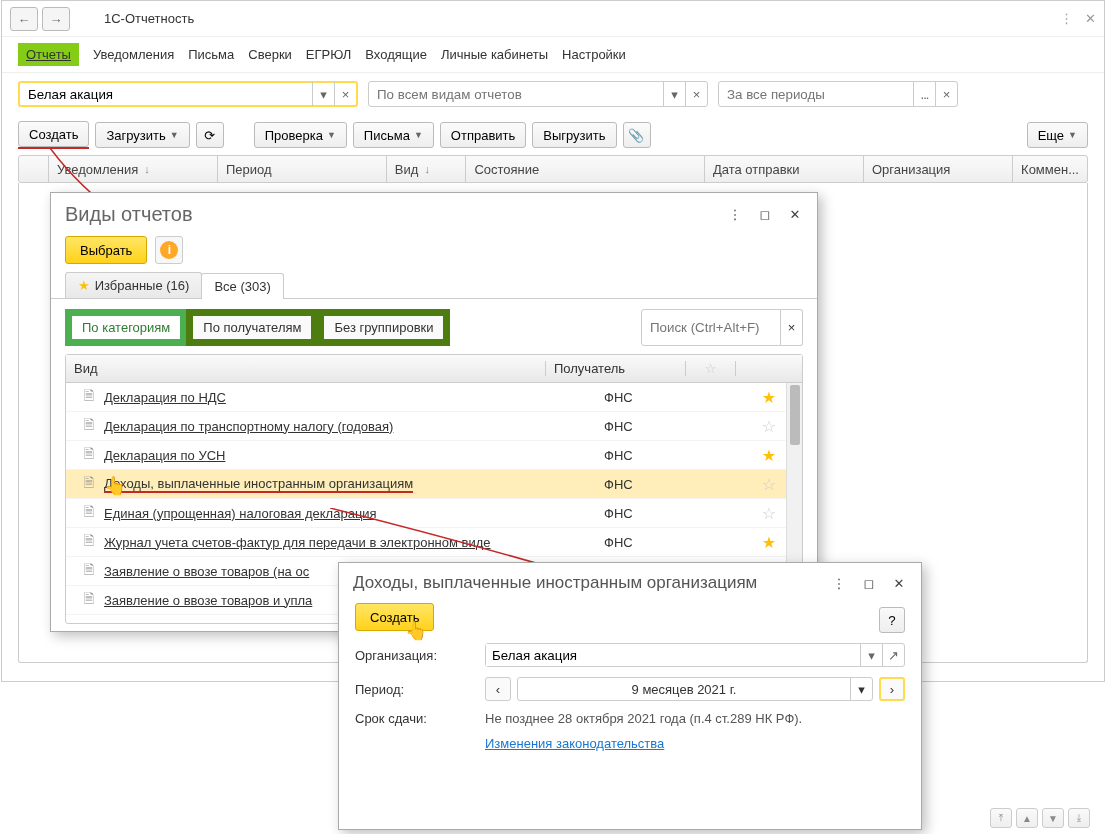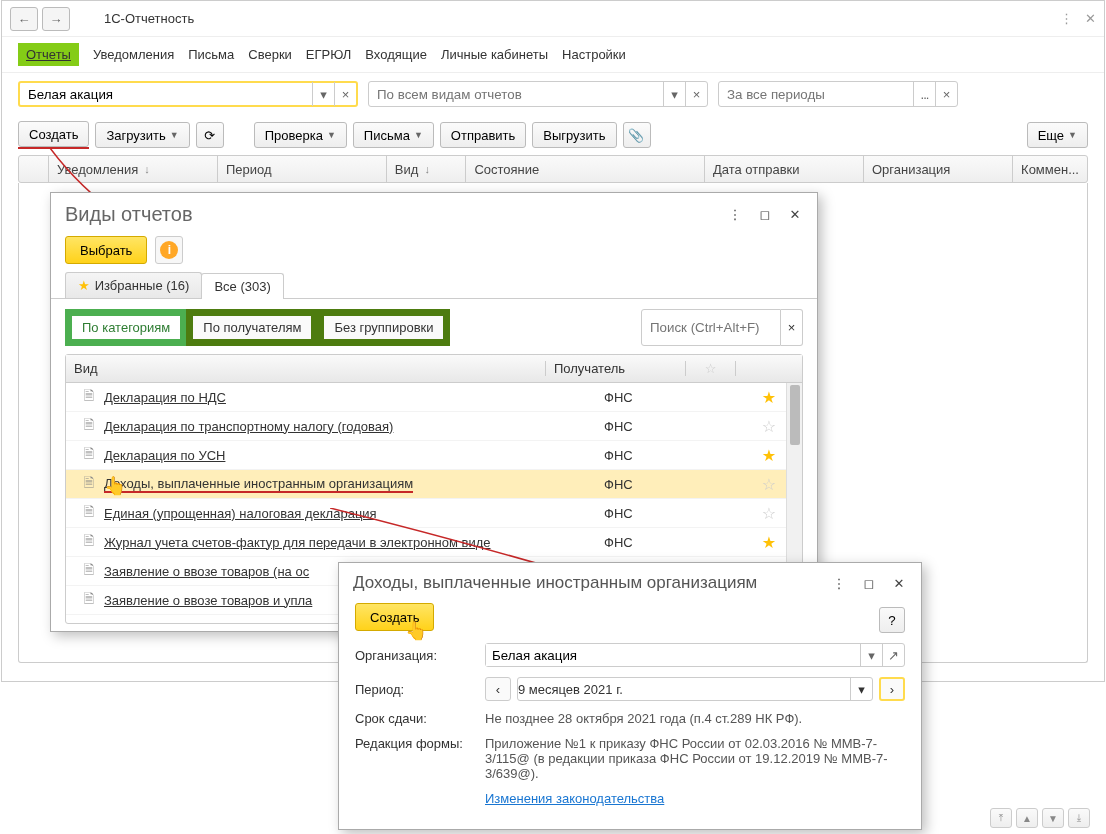--- a/index.html
+++ b/index.html
@@ -74,21 +74,21 @@
 .form-row { display: flex; margin-bottom: 10px; align-items: center; }
 .form-row .lbl { width: 130px; color: #333; }
 .form-row .val { flex: 1; color: #555; }
 .org-input { display: flex; flex: 1; border: 1px solid #ccc; border-radius: 3px; height: 24px; }
 .org-input input { border: none; flex: 1; padding: 0 6px; outline: none; }
 .org-input .sbtn { border-left: 1px solid #ccc; width: 22px; display: flex; align-items: center; justify-content: center; cursor: pointer; color: #666; }
 .period-wrap { display: flex; gap: 6px; flex: 1; align-items: center; }
 .arrow-btn { border: 1px solid #ccc; width: 26px; height: 24px; border-radius: 3px; background: #fafafa; display: flex; align-items: center; justify-content: center; cursor: pointer; }
 .arrow-btn.hl { border: 2px solid #ffdb4d; }
 .period-display { flex: 1; border: 1px solid #ccc; border-radius: 3px; height: 24px; display: flex; align-items: center; }
-.period-display span { flex: 1; }
+.period-display span { flex: 1; text-align: center; }
 .period-display .caret-btn { border-left: 1px solid #ccc; width: 22px; height: 22px; display: flex; align-items: center; justify-content: center; cursor: pointer; }
 .help-btn { position: absolute; right: 16px; top: 44px; border: 1px solid #bbb; width: 26px; height: 26px; border-radius: 3px; background: linear-gradient(#fafafa,#eee); display: flex; align-items: center; justify-content: center; cursor: pointer; }
 .link { color: #1976d2; text-decoration: underline; cursor: pointer; }
 .cursor-icon { position: absolute; font-size: 18px; pointer-events: none; }
 svg.arrow-line { position: absolute; pointer-events: none; }
 .underline-red { border-bottom: 2px solid #c62828; display: inline-block; }
 </style>
 </head>
 <body>
 
@@ -317,23 +317,19 @@
           <span>9 месяцев 2021 г.</span>
           <div class="caret-btn">▾</div>
         </div>
         <div class="arrow-btn hl">›</div>
       </div>
     </div>
     <div class="form-row">
       <div class="lbl">Срок сдачи:</div>
       <div class="val">Не позднее 28 октября 2021 года (п.4 ст.289 НК РФ).</div>
     </div>
-    <div class="form-row" style="align-items:flex-start">
-      <div class="lbl">Редакция формы:</div>
-      <div class="val">Приложение №1 к приказу ФНС России от 02.03.2016 № ММВ-7-3/115@ (в редакции приказа ФНС России от 19.12.2019 № ММВ-7-3/639@).</div>
-    </div>
     <div class="form-row">
       <div class="lbl"></div>
       <div class="val"><span class="link">Изменения законодательства</span></div>
     </div>
   </div>
 </div>
 <span class="cursor-icon" style="left:405px;top:620px">👆</span>
 
 </body></html>

